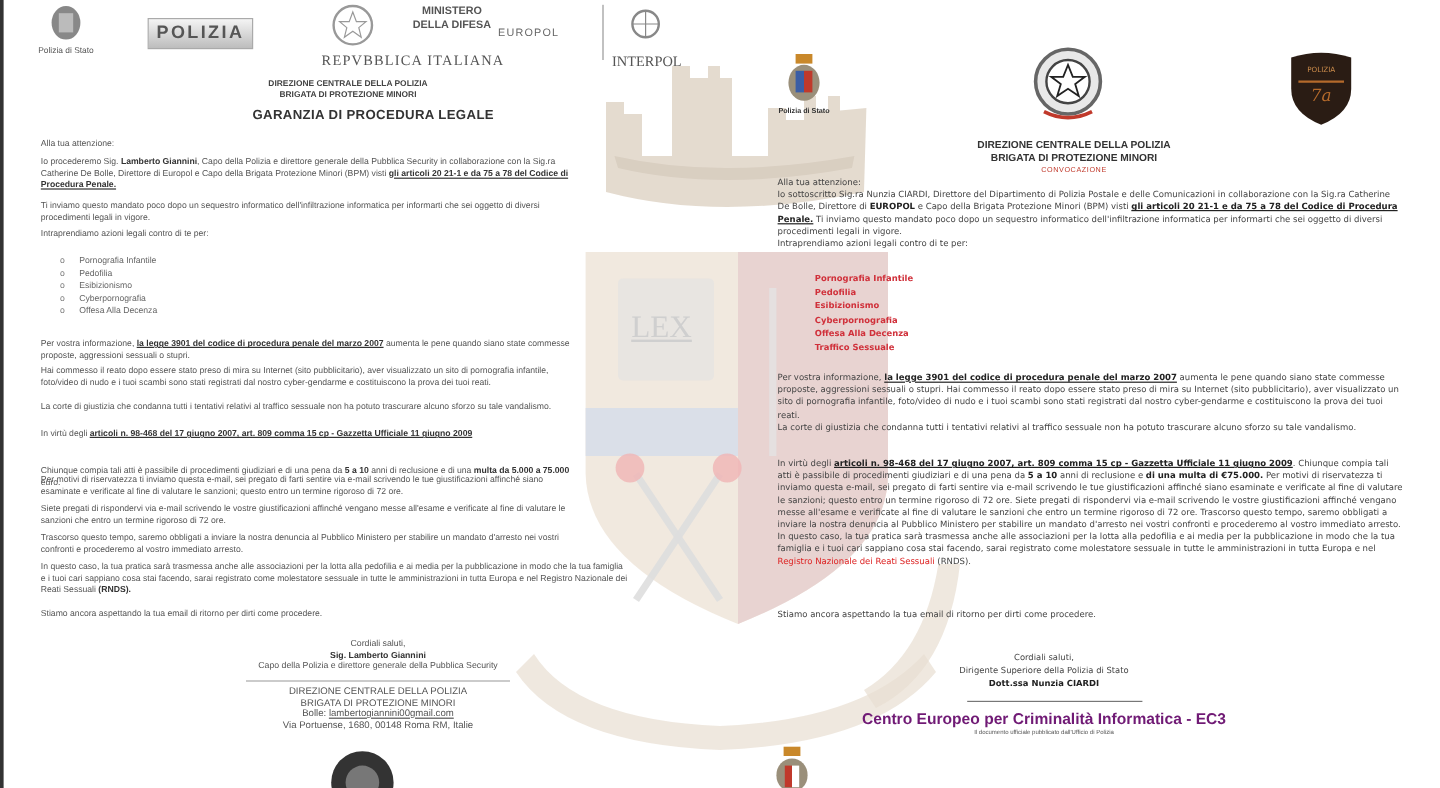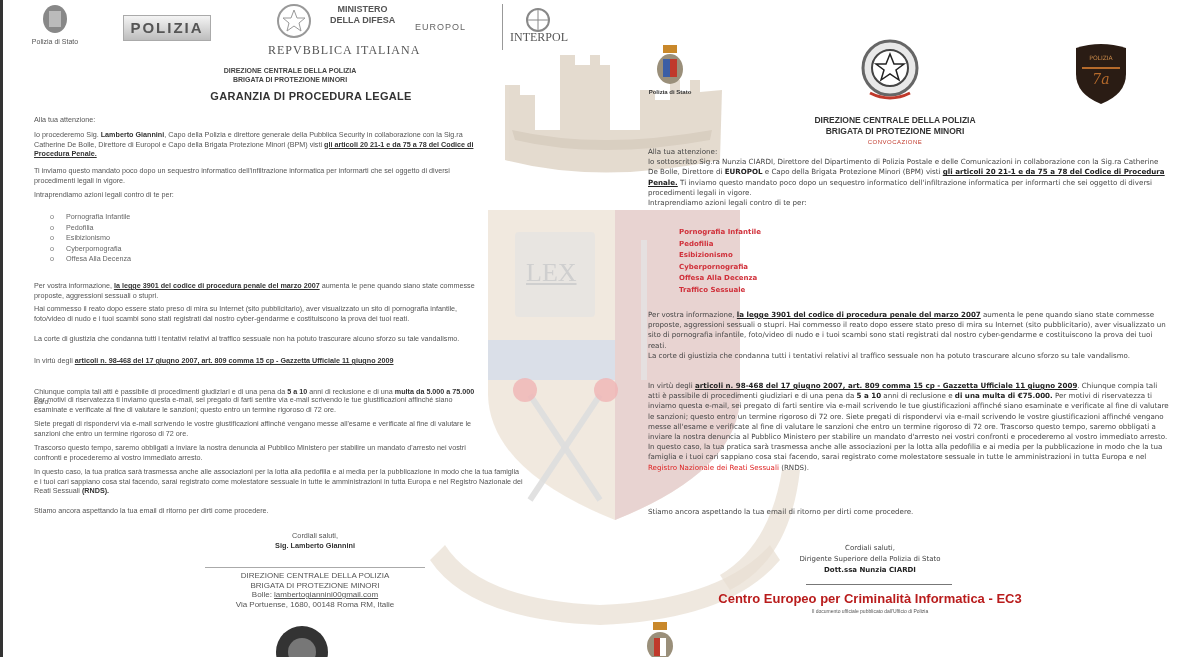--- a/index.html
+++ b/index.html
@@ -4,44 +4,44 @@
 <style>
   html,body{margin:0;padding:0;}
   body{width:1200px;height:657px;overflow:hidden;background:#fff;position:relative;font-family:"Liberation Sans",sans-serif;color:#444;}
   .left-border{position:absolute;left:0;top:0;width:3px;height:657px;background:#333;}
   
   .wm{position:absolute;left:0;top:0;width:1200px;height:657px;pointer-events:none;}
   
   .logo{position:absolute;}
   .small-cap{font-size:7px;color:#555;text-align:center;}
   .polizia-bar{position:absolute;left:123px;top:15px;width:86px;height:24px;background:linear-gradient(#f4f4f4,#bdbdbd);border:1px solid #aaa;font:bold 15px "Liberation Sans",sans-serif;color:#555;letter-spacing:2px;text-align:center;line-height:24px;}
-  .minist{position:absolute;left:330px;top:4px;font:bold 9px "Liberation Sans",sans-serif;color:#555;line-height:11px;text-align:center;}
+  .minist{position:absolute;left:344px;top:4px;font:bold 9px "Liberation Sans",sans-serif;color:#555;line-height:11px;text-align:center;}
   .repub{position:absolute;left:268px;top:43px;font:12px "Liberation Serif",serif;color:#555;letter-spacing:1px;}
   .europol{position:absolute;left:415px;top:22px;font:9px "Liberation Sans",sans-serif;color:#666;letter-spacing:1px;}
-  .interpol{position:absolute;left:510px;top:30px;font:12px "Liberation Serif",serif;color:#555;}
+  .interpol{position:absolute;left:510px;top:44px;font:12px "Liberation Serif",serif;color:#555;}
   .vline{position:absolute;left:502px;top:4px;width:1px;height:46px;background:#999;}
   .hdr-small{position:absolute;left:0;top:66px;width:580px;text-align:center;font:bold 7px "Liberation Sans",sans-serif;color:#444;line-height:9px;}
   .hdr-big{position:absolute;left:11px;top:90px;width:600px;text-align:center;font:bold 11px "Liberation Sans",sans-serif;color:#333;letter-spacing:.3px;}
   .lp{position:absolute;left:34px;width:450px;font-size:7.2px;line-height:9.5px;color:#555;}
   .lp b{color:#333;}
   .lp u{font-weight:bold;color:#333;}
   .ul{position:absolute;left:50px;font-size:7.2px;line-height:10.5px;color:#666;}
   .ul div:before{content:"o";display:inline-block;width:16px;color:#777;}
   .sign{position:absolute;left:120px;width:390px;text-align:center;font-size:7.3px;line-height:9.5px;color:#555;}
   .sign b{color:#333;}
   
   .rh{position:absolute;left:760px;width:270px;text-align:center;font:bold 8.5px "Liberation Sans",sans-serif;color:#333;line-height:11px;}
   .rconv{color:#c0392b;font-size:6px;font-weight:normal;letter-spacing:.5px;}
   .rp{position:absolute;left:648px;width:522px;font-size:7.1px;line-height:10.2px;color:#444;font-family:"DejaVu Sans",sans-serif;}
   .rp b,.rp u{color:#222;font-weight:bold;}
   .red{color:#d22 !important;}
   .rlist{position:absolute;left:679px;top:227px;font:bold 7px "DejaVu Sans",sans-serif;line-height:11.5px;color:#d0303a;}
   .rsign{position:absolute;left:700px;width:340px;text-align:center;font:7px "DejaVu Sans",sans-serif;color:#444;line-height:11px;}
   .rsign b{color:#222;}
-  .ec3{position:absolute;left:700px;top:591px;width:340px;text-align:center;font:bold 13px "Liberation Sans",sans-serif;color:#b91c1c;}
+  .ec3{position:absolute;left:700px;top:591px;width:340px;text-align:center;font:bold 13px "Liberation Sans",sans-serif;color:#701a75;}
   .ec3sub{position:absolute;left:700px;top:608px;width:340px;text-align:center;font-size:5px;color:#555;}
   .hr{position:absolute;height:1px;background:#777;}
 </style>
 </head>
 <body>
 
 <div class="left-border"></div>
 
 <svg class="wm" viewBox="0 0 1200 657">
 
@@ -116,20 +116,21 @@
 <div class="lp" style="top:387px"><span>Chiunque compia tali atti è passibile di procedimenti giudiziari e di una pena da </span><b>5 a 10</b><span> anni di reclusione e di una </span><b>multa da 5.000 a 75.000</b><span> euro.</span></div>
 <div class="lp" style="top:395px">Per motivi di riservatezza ti inviamo questa e-mail, sei pregato di farti sentire via e-mail scrivendo le tue giustificazioni affinché siano esaminate e verificate al fine di valutare le sanzioni; questo entro un termine rigoroso di 72 ore.</div>
 <div class="lp" style="top:419px">Siete pregati di rispondervi via e-mail scrivendo le vostre giustificazioni affinché vengano messe all'esame e verificate al fine di valutare le sanzioni che entro un termine rigoroso di 72 ore.</div>
 <div class="lp" style="top:443px">Trascorso questo tempo, saremo obbligati a inviare la nostra denuncia al Pubblico Ministero per stabilire un mandato d'arresto nei vostri confronti e procederemo al vostro immediato arresto.</div>
 <div class="lp" style="top:467px;width:490px"><span>In questo caso, la tua pratica sarà trasmessa anche alle associazioni per la lotta alla pedofilia e ai media per la pubblicazione in modo che la tua famiglia e i tuoi cari sappiano cosa stai facendo, sarai registrato come molestatore sessuale in tutte le amministrazioni in tutta Europa e nel Registro Nazionale dei Reati Sessuali </span><b>(RNDS).</b></div>
 <div class="lp" style="top:506px">Stiamo ancora aspettando la tua email di ritorno per dirti come procedere.</div>
 
 <div class="sign" style="top:531px">
   <div>Cordiali saluti,</div>
   <div><b>Sig. Lamberto Giannini</b></div>
+  <div>Capo della Polizia e direttore generale della Pubblica Security</div>
 </div>
 <div class="hr" style="left:205px;top:567px;width:220px;background:#aaa"></div>
 <div class="sign" style="top:571px;font-size:8px;line-height:9.5px">
   <div>DIREZIONE CENTRALE DELLA POLIZIA</div>
   <div>BRIGATA DI PROTEZIONE MINORI</div>
   <div><span>Bolle: </span><u style="font-weight:normal">lambertogiannini00gmail.com</u></div>
   <div>Via Portuense, 1680, 00148 Roma RM, Italie</div>
 </div>
 <svg style="position:absolute;left:272px;top:622px" width="60" height="40" viewBox="0 0 60 40">
     <circle cx="30" cy="30" r="26" fill="#333"></circle>

